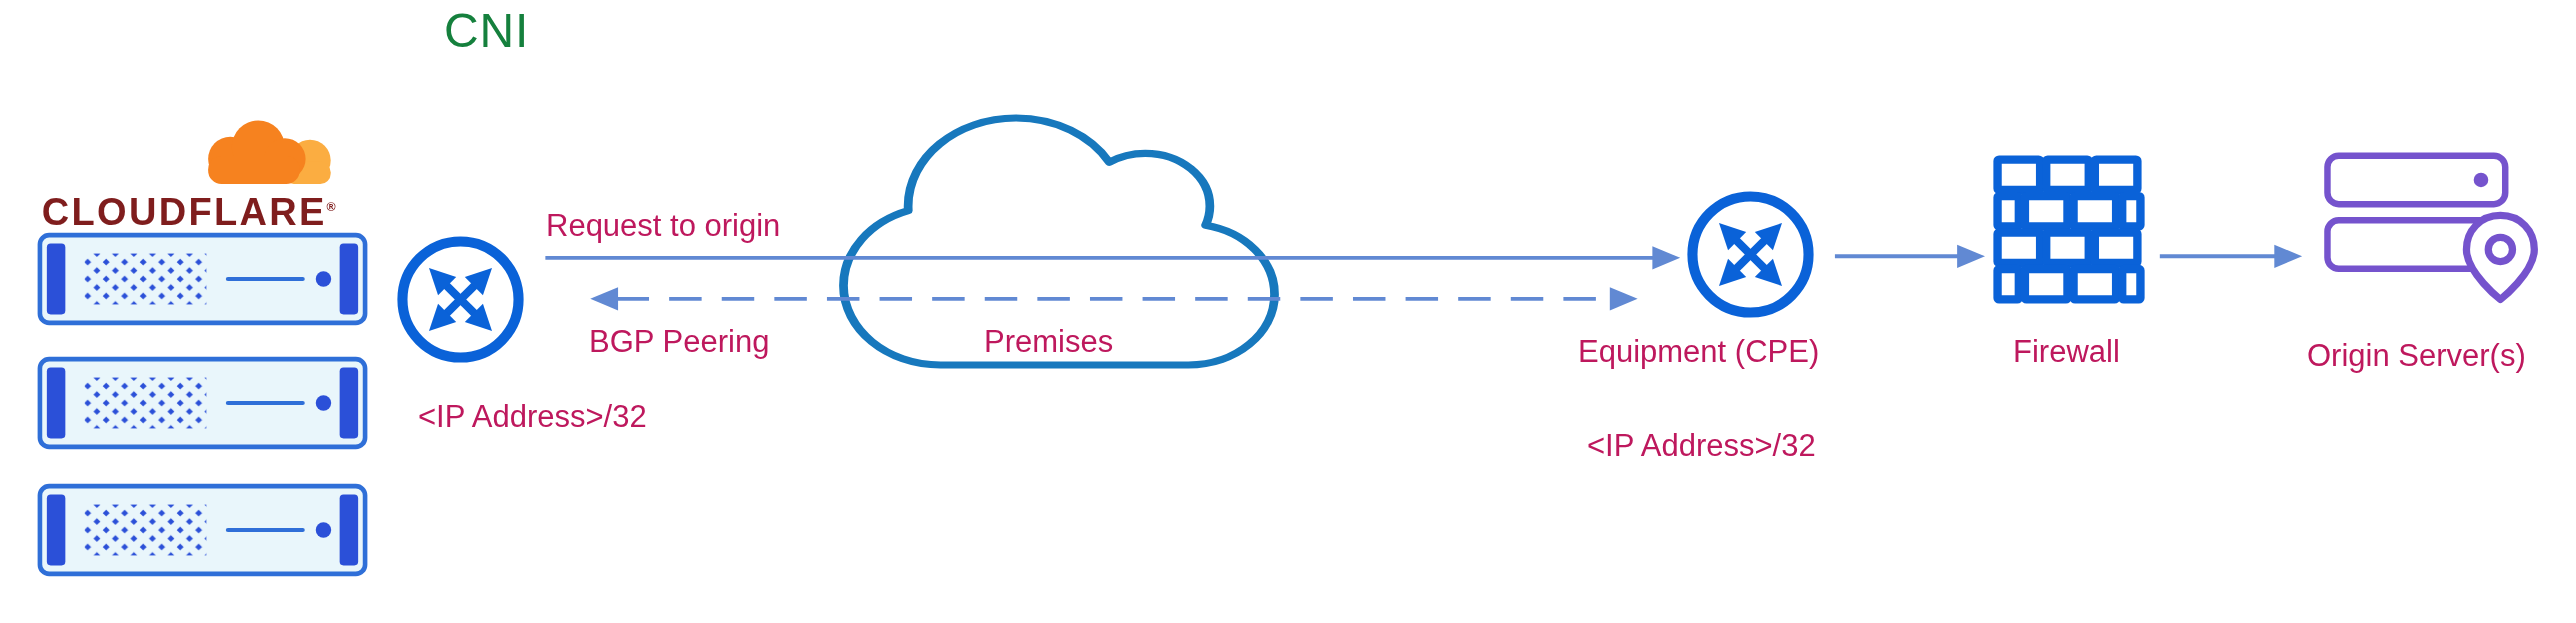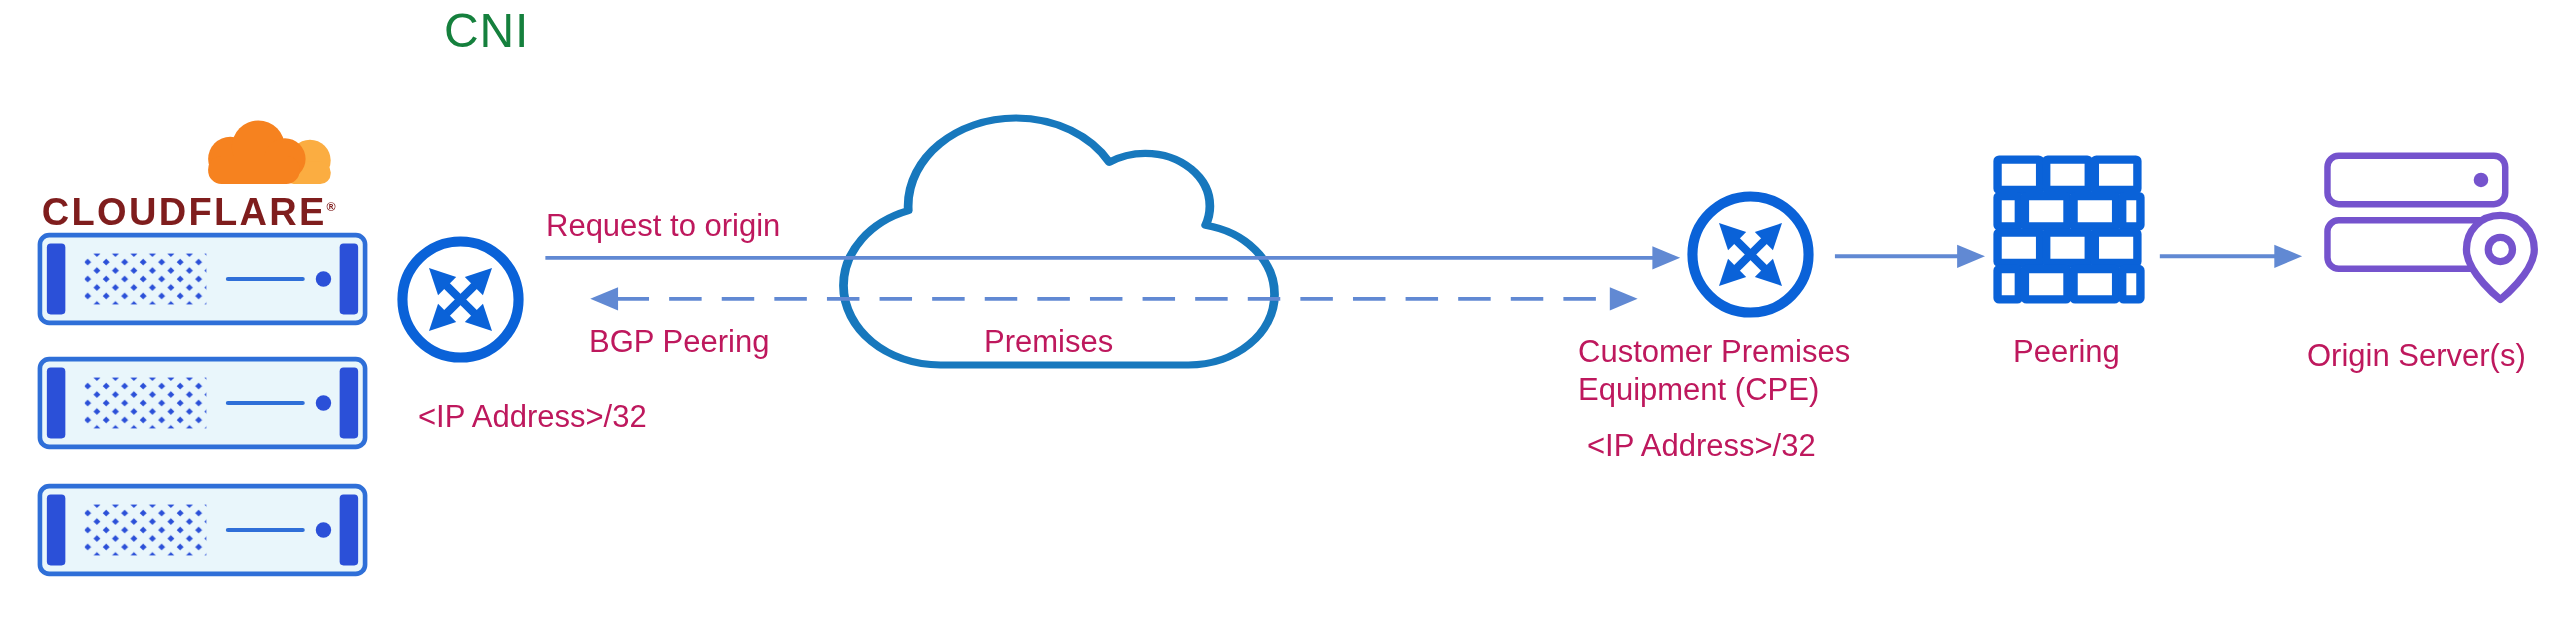--- a/index.html
+++ b/index.html
@@ -159,19 +159,18 @@
     <path d="M111,42 c-12.5,0 -21,9.5 -21,21 c0,14.5 21,31 21,31 c0,0 21,-16.5 21,-31 c0,-11.5 -8.5,-21 -21,-21 z" fill="#ffffff" stroke="#7553cd" stroke-width="4.5" stroke-linejoin="round"></path>
     <circle cx="111" cy="63" r="7.5" fill="#ffffff" stroke="#7553cd" stroke-width="4.5"></circle>
   </g>
 </svg>
 
 <div class="lbl" style="left:546px;top:207px">Request to origin</div>
 <div class="lbl" style="left:589px;top:323px">BGP Peering</div>
 <div class="lbl" style="left:984px;top:323px">Premises</div>
 <div class="lbl" style="left:418px;top:398px">&lt;IP Address&gt;/32</div>
 <div class="lbl two-line" style="left:1578px;top:333px">
-  <div>Customer Premises</div>
   <div>Equipment (CPE)</div>
 </div>
 <div class="lbl" style="left:1587px;top:427px">&lt;IP Address&gt;/32</div>
-<div class="lbl" style="left:2013px;top:333px">Peering</div>
+<div class="lbl" style="left:2013px;top:333px">Firewall</div>
 <div class="lbl" style="left:2307px;top:337px">Origin Server(s)</div>
 
 
 </body></html>

